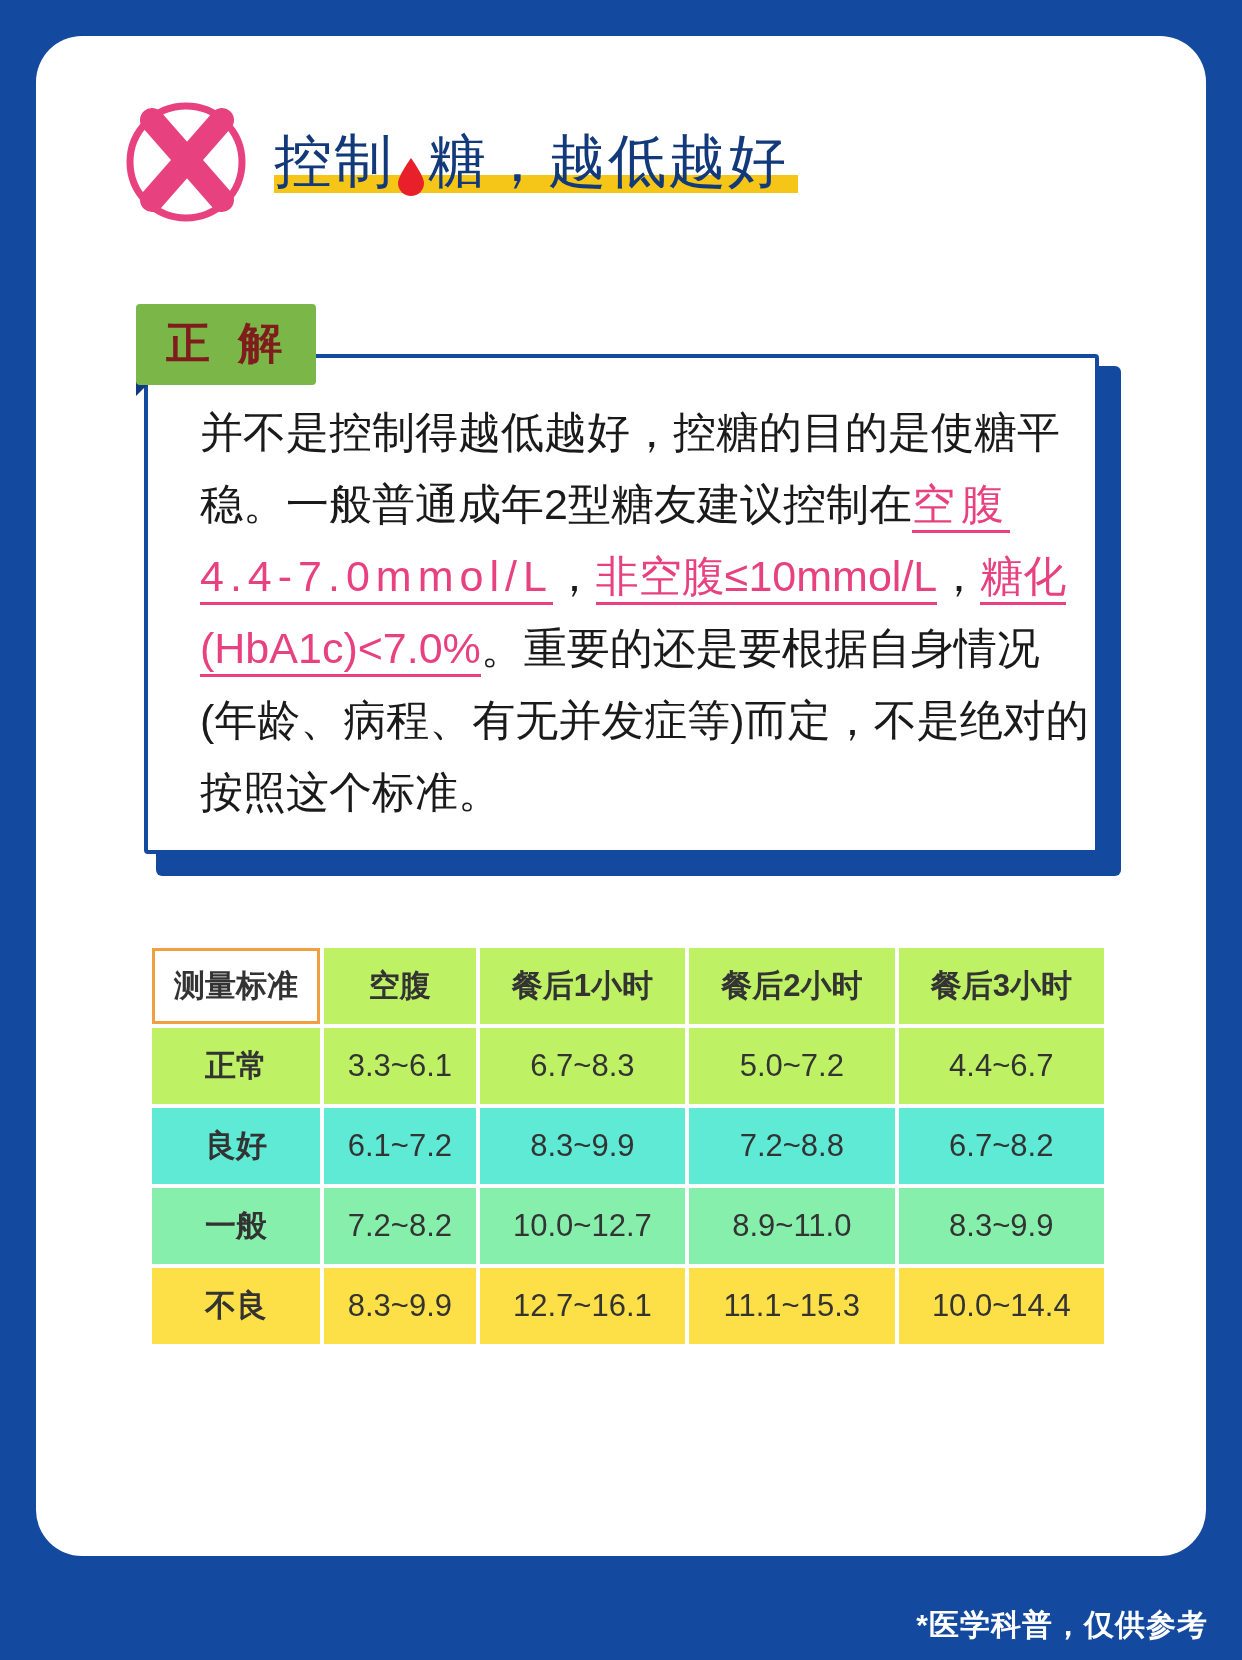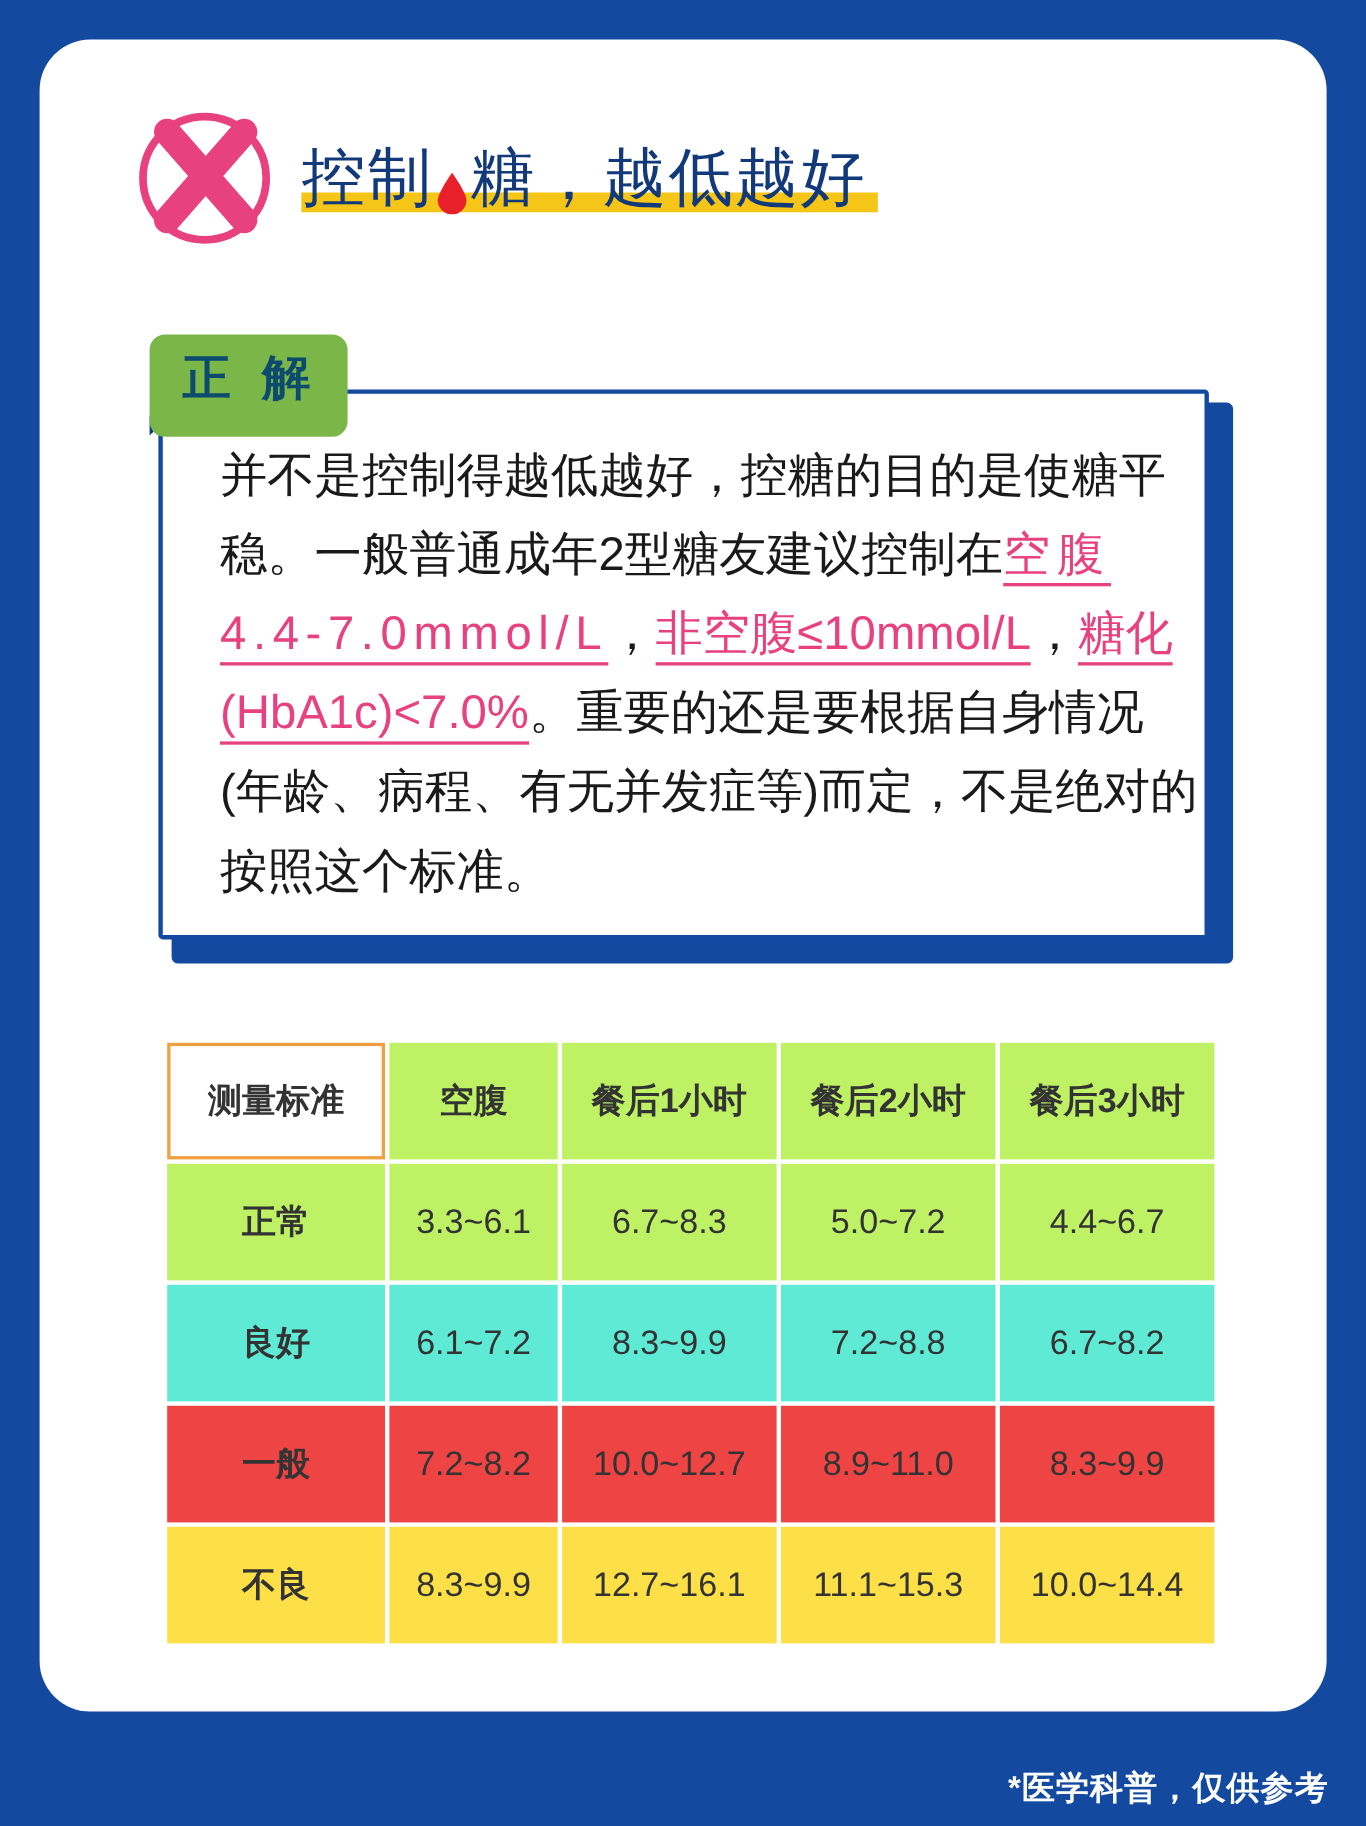--- a/index.html
+++ b/index.html
@@ -93,26 +93,26 @@
     background: #ffffff;
     border: 4px solid #1449a0;
     border-radius: 4px;
     box-sizing: border-box;
   }
   .answer-label {
     position: absolute;
     left: 100px;
     top: 268px;
     background: #7ab648;
-    color: #0c4a6e;
+    color: #7f1d1d;
     font-size: 44px;
     font-weight: bold;
     letter-spacing: 8px;
-    padding: 10px 26px 24px 30px;
-    border-radius: 14px;
+    padding: 10px 26px 12px 30px;
+    border-radius: 4px;
     z-index: 3;
   }
   .label-notch {
     position: absolute;
     left: 100px;
     top: 342px;
     width: 0;
     height: 0;
     border-left: 18px solid #0f3a7e;
     border-bottom: 18px solid transparent;
@@ -145,21 +145,21 @@
     width: 960px;
     border-collapse: separate;
     border-spacing: 4px;
   }
   .table td, .table th {
     text-align: center;
     vertical-align: middle;
     font-size: 31px;
     color: #333333;
     height: 76px;
-    padding: 15px;
+    padding: 0;
   }
   .th-corner {
     background: #ffffff;
     border: 3px solid #f0a041;
     color: #1449a0;
     font-weight: bold;
     font-size: 31px;
     width: 168px;
     box-sizing: border-box;
   }
@@ -170,21 +170,21 @@
     font-size: 33px;
   }
   .row-label {
     font-weight: bold;
     color: #1449a0;
     font-size: 34px;
     width: 168px;
   }
   .r-normal .row-label, .r-normal td { background: #bef264; }
   .r-good .row-label, .r-good td { background: #5eead4; }
-  .r-fair .row-label, .r-fair td { background: #ef4444; }
+  .r-fair .row-label, .r-fair td { background: #86efac; }
   .r-bad .row-label, .r-bad td { background: #fde047; }
 
   .table tr td:first-child { }
 
   
   .footer {
     position: absolute;
     right: 34px;
     bottom: 14px;
     color: #ffffff;

